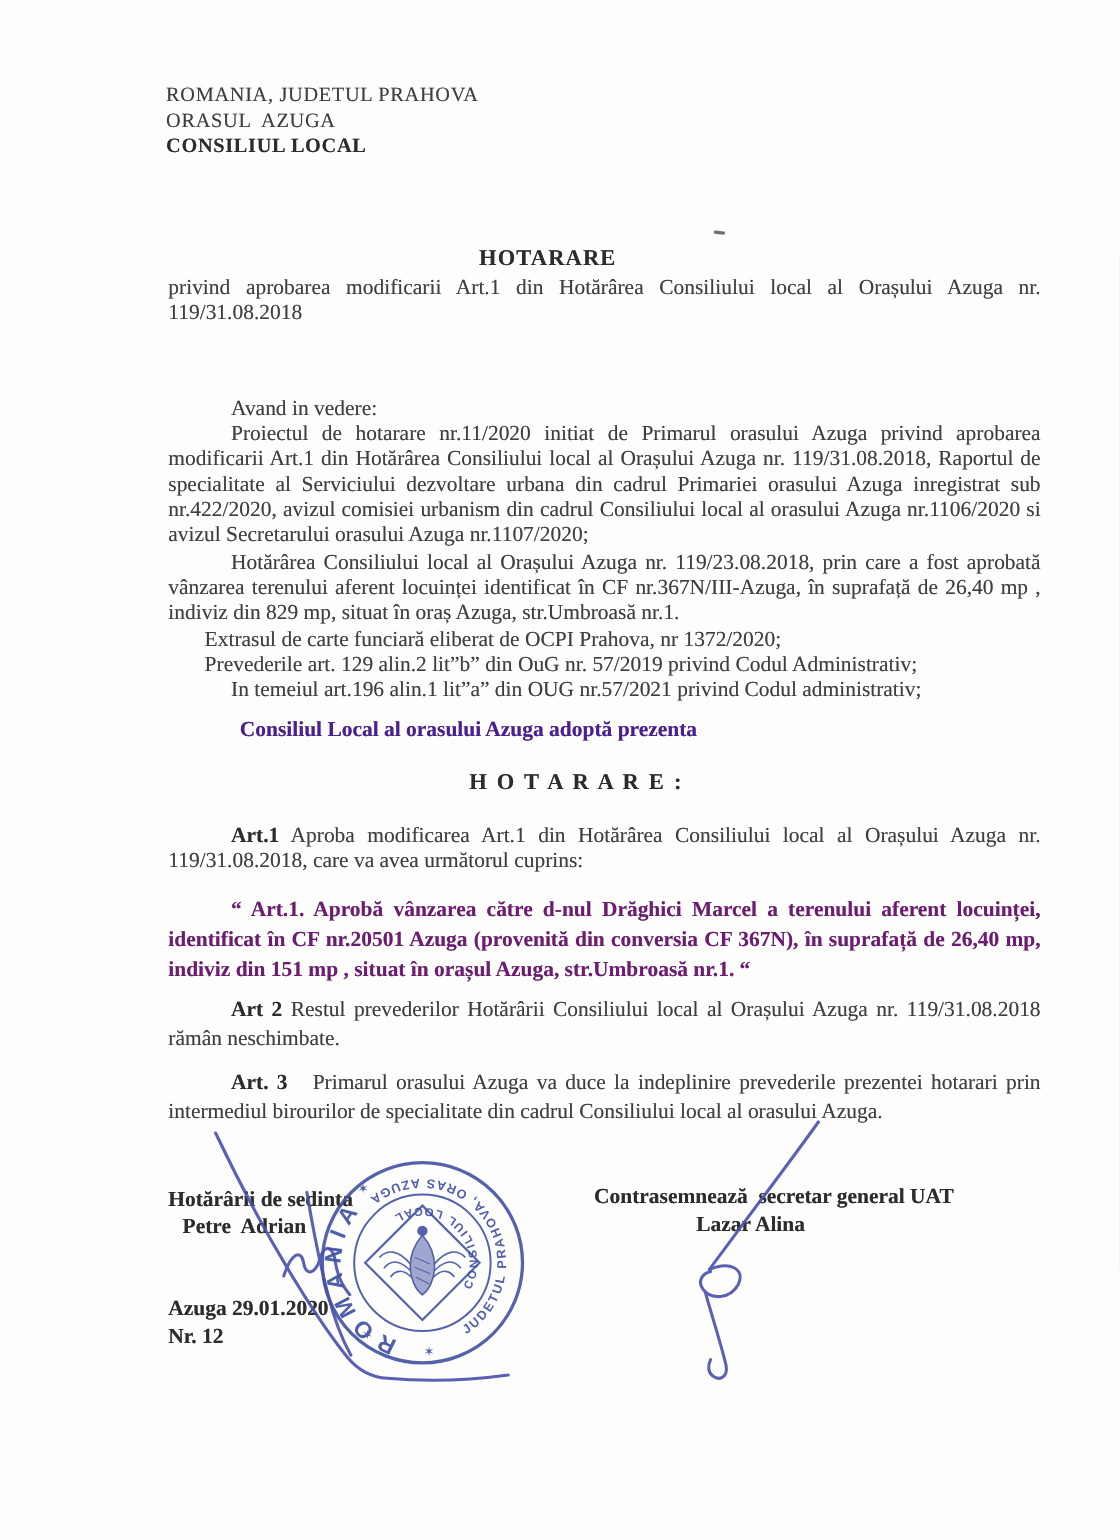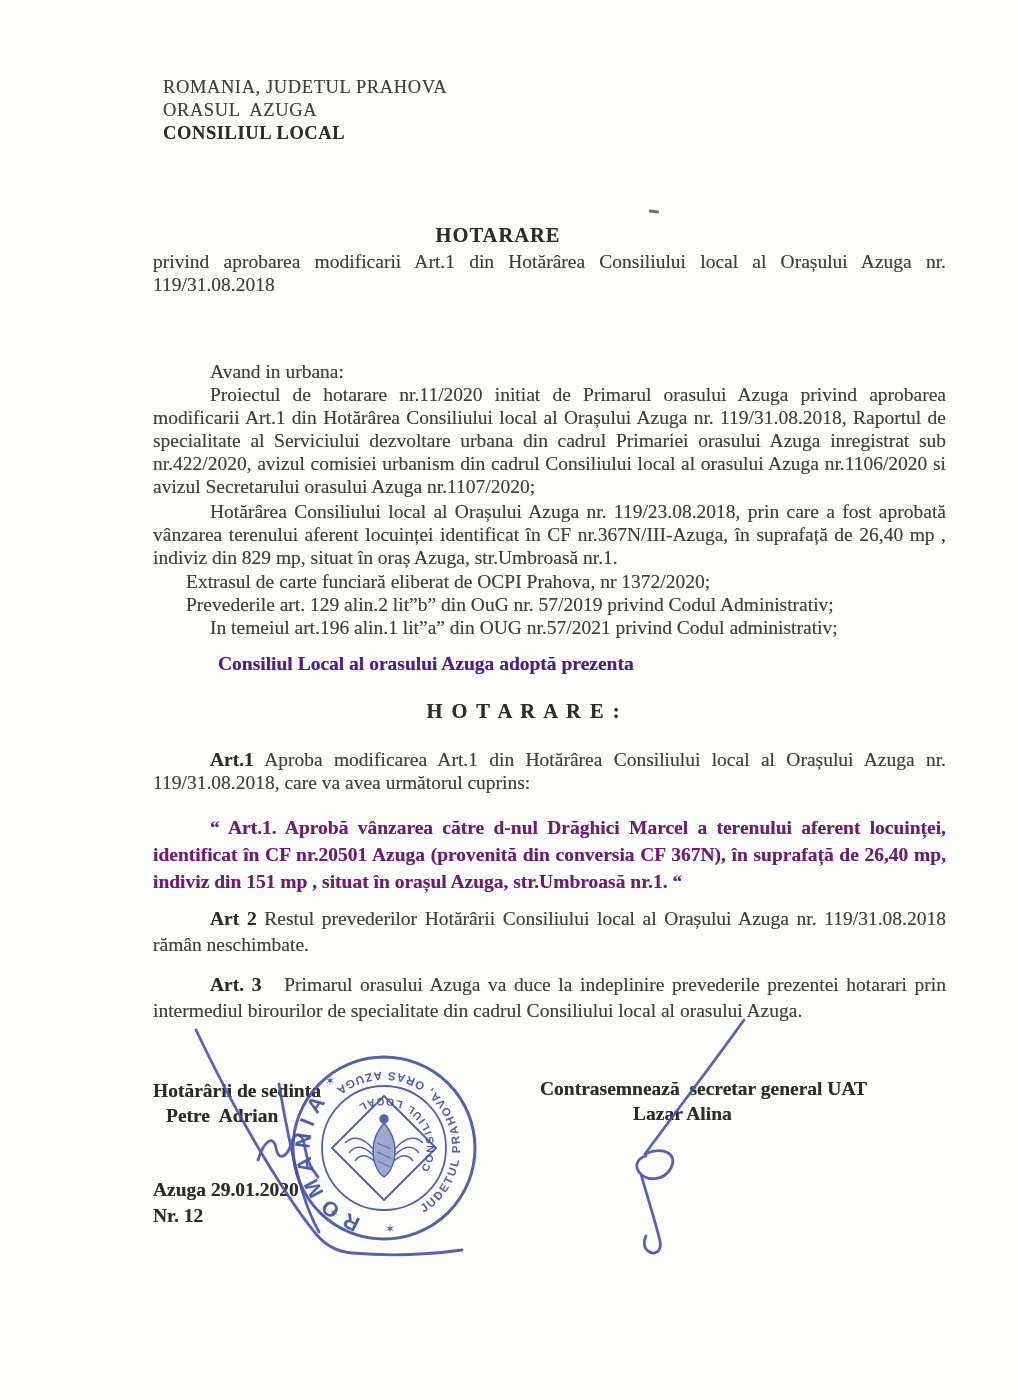--- a/index.html
+++ b/index.html
@@ -10,21 +10,21 @@
     background:#fdfdfc;
     font-family:"Liberation Serif","DejaVu Serif",serif;
     color:#3f3f3f;
     overflow:hidden;
   }
   .abs{position:absolute;}
   .page p{margin:0;font-size:19.5px;line-height:23px;text-align:justify;
           text-shadow:0 0 .5px rgba(70,70,70,.55);}
   .b{font-weight:bold;color:#2c2c2c;}
   .pre{white-space:pre-wrap;}
-  .doc-header{left:163px;top:76px;width:480px;font-size:18.5px;line-height:23px;letter-spacing:.6px;font-family:Liberation Serif, serif;}
+  .doc-header{left:151px;top:76px;width:480px;font-size:18.5px;line-height:23px;letter-spacing:.6px;font-family:Liberation Serif, serif;}
   .doc-header div{text-shadow:0 0 .5px rgba(70,70,70,.55);}
   .title-head{left:153px;top:224px;width:690px;text-align:center;
               font-size:20.5px;font-weight:bold;letter-spacing:1px;color:#2c2c2c;
               text-shadow:0 0 .5px rgba(50,50,50,.6);}
   .subtitle{left:153px;top:250px;width:793px;}
   .col{left:153px;width:793px;}
   .ind57{text-indent:57px;}
   .ind33{text-indent:33px;}
   .adoption{left:218px;top:653px;font-size:19.5px;font-weight:bold;color:#4c1d95;
             text-shadow:0 0 .5px rgba(50,50,50,.6);}
@@ -49,21 +49,21 @@
     <div>ROMANIA, JUDETUL PRAHOVA</div>
     <div class="pre">ORASUL  AZUGA</div>
     <div class="b">CONSILIUL LOCAL</div>
   </div>
 
   <div class="abs artifact-dash"></div>
 
   <div class="abs title-head">HOTARARE</div>
   <p class="abs subtitle">privind aprobarea  modificarii Art.1 din Hotărârea Consiliului local al Orașului Azuga nr. 119/31.08.2018</p>
 
-  <p class="abs col ind57" style="top:360px">Avand in urbana:</p>
+  <p class="abs col ind57" style="top:360px">Avand in vedere:</p>
   <p class="abs col ind57" style="top:383px">Proiectul de hotarare nr.11/2020 initiat de Primarul orasului Azuga privind aprobarea modificarii Art.1 din Hotărârea Consiliului local al Orașului Azuga nr. 119/31.08.2018, Raportul de specialitate al Serviciului dezvoltare urbana din cadrul Primariei orasului Azuga inregistrat sub nr.422/2020, avizul comisiei urbanism din cadrul Consiliului local al orasului Azuga nr.1106/2020 si avizul Secretarului orasului Azuga nr.1107/2020;</p>
   <p class="abs col ind57" style="top:500px">Hotărârea Consiliului local al Orașului Azuga nr. 119/23.08.2018, prin care a fost aprobată vânzarea terenului aferent locuinței identificat în CF nr.367N/III-Azuga, în suprafață de 26,40 mp , indiviz din 829 mp, situat în oraș Azuga, str.Umbroasă nr.1.</p>
   <p class="abs col ind33" style="top:570px">Extrasul de carte funciară eliberat de OCPI Prahova, nr 1372/2020;</p>
   <p class="abs col ind33" style="top:593px">Prevederile art. 129 alin.2 lit”b” din  OuG nr. 57/2019 privind Codul Administrativ;</p>
   <p class="abs col ind57" style="top:616px">In temeiul art.196 alin.1 lit”a” din OUG nr.57/2021 privind Codul administrativ;</p>
 
   <div class="abs adoption">Consiliul Local al orasului Azuga adoptă prezenta</div>
   <div class="abs big-heading">H O T A R A R E :</div>
 
   <p class="abs col ind57" style="top:748px"><b class="b">Art.1</b> <span>Aproba modificarea Art.1 din Hotărârea Consiliului local al Orașului Azuga nr. 119/31.08.2018, care va avea următorul cuprins:</span></p>

